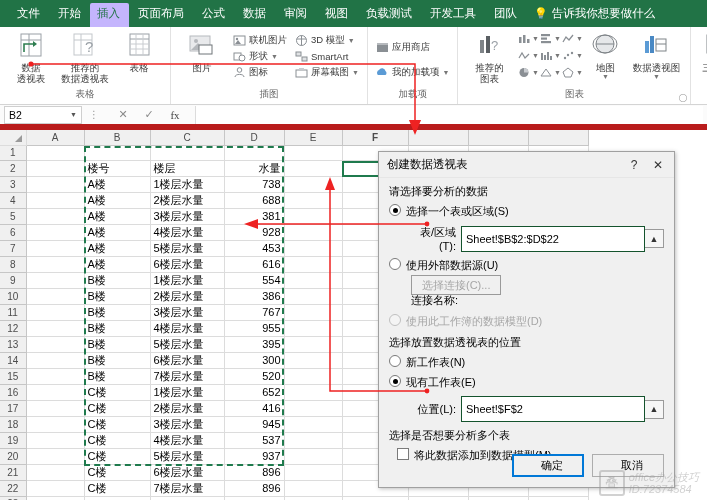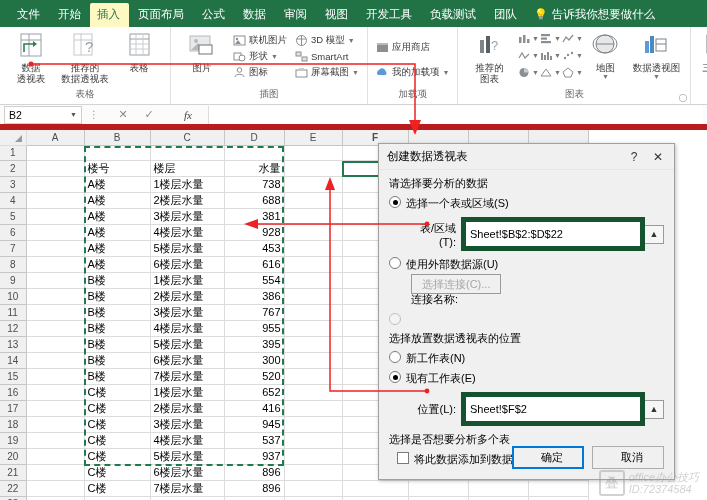--- a/index.html
+++ b/index.html
@@ -13,30 +13,31 @@
   }
 
   
   .menubar {
     height: 27px;
     background: #217346;
     display: flex;
     align-items: flex-end;
     padding-left: 8px;
     color: #ffffff;
+    font-family: Liberation Mono, monospace;
   }
   .menu-item {
     padding: 4px 9px 6px 9px;
     font-size: 11.5px;
     line-height: 14px;
     white-space: nowrap;
     color: #ffffff;
   }
   .menu-item.active {
-    background: #fef9c3;
+    background: #c4b5fd;
     color: #217346;
     border-radius: 2px 2px 0 0;
     padding-left: 7px;
   }
   .tellme { display: flex; align-items: center; gap: 4px; padding-left: 8px; }
   .bulb { font-size: 11px; }
 
   
   .ribbon {
     height: 78px;
@@ -115,21 +116,21 @@
     background: #fff;
     display: flex; align-items: center;
     padding: 0 4px;
     font-size: 10.5px;
     justify-content: space-between;
   }
   .namebox .cv { font-size: 7px; color: #555; }
   .fdots { color: #9b9b9b; font-size: 10px; letter-spacing: 1px; padding: 0 3px; }
   .fbtns { display: flex; align-items: center; gap: 14px; padding: 0 10px; }
   .fbtn { font-size: 11px; color: #8a8a8a; width: 12px; text-align: center; }
-  .fbtn.fx { font-style: italic; font-family: "Liberation Serif", serif; color: #444; margin-left: 13px; }
+  .fbtn.fx { font-family: "Liberation Serif", serif; color: #444; }
   .finput {
     flex: 1; height: 18px;
     background: #fff;
     border-left: 1px solid #dcdcdc;
   }
 
   
   .gridwrap { position: relative; width: 707px; height: 370px; overflow: hidden; background: #fff; }
   table.sheet { border-collapse: collapse; table-layout: fixed; }
   table.sheet th, table.sheet td {
@@ -179,21 +180,21 @@
     content: "";
     position: absolute;
     right: -4px; bottom: -4px;
     width: 5px; height: 5px;
     background: #1f7a4d;
   }
 
   
   .dialog {
     position: absolute;
-    left: 378px; top: 143px;
+    left: 378px; top: 151px;
     width: 297px; height: 337px;
     background: #f0f0f0;
     border: 1px solid #a0a0a0;
     box-shadow: 1px 1px 4px rgba(0,0,0,.25);
     font-size: 11px;
     color: #000;
     z-index: 30;
   }
   .dlg-title {
     height: 26px;
@@ -226,21 +227,21 @@
   .lbl-dis { color: #a6a6a6; }
   .checkbox {
     width: 12px; height: 12px;
     border: 1px solid #7a7a7a; background: #fff;
     margin-right: 5px; flex: 0 0 12px;
   }
   .field-row { display: flex; align-items: center; margin: 6px 0 6px 14px; }
   .field-label { width: 58px; text-align: right; padding-right: 5px; font-size: 11px; }
   .txtfield {
     flex: 1; height: 16px;
-    border: 5px solid #14532d; background: #fff;
+    border: 1px solid #14532d; background: #fff;
     display: flex; align-items: center;
     padding: 12px 4px; font-size: 11px;
   }
   .picker {
     width: 19px; height: 19px;
     border: 1px solid #9a9a9a; border-left: none;
     background: #f6f6f6;
     display: flex; align-items: center; justify-content: center;
     font-size: 9px; color: #333;
   }
@@ -292,22 +293,22 @@
 
 <div class="menubar">
   <div class="menu-item">文件</div>
   <div class="menu-item">开始</div>
   <div class="menu-item active">插入</div>
   <div class="menu-item">页面布局</div>
   <div class="menu-item">公式</div>
   <div class="menu-item">数据</div>
   <div class="menu-item">审阅</div>
   <div class="menu-item">视图</div>
+  <div class="menu-item">负载测试</div>
   <div class="menu-item">开发工具</div>
-  <div class="menu-item">负载测试</div>
   <div class="menu-item">团队</div>
   <div class="menu-item tellme">
     <span class="bulb">💡</span>
     <span>告诉我你想要做什么</span>
   </div>
 </div>
 
 <div class="ribbon">
 
   <div class="rgroup">
@@ -931,20 +932,21 @@
     <div class="sub-indent" style="margin-top:4px;">
       <span class="btn-grey">选择连接(C)...</span>
     </div>
     <div class="sub-indent" style="font-size:11px;">
       <span>连接名称:</span>
       <span></span>
     </div>
 
     <div class="row" style="margin-top:6px;">
       <span class="radio dis"></span>
+      <span class="lbl-dis">使用此工作簿的数据模型(D)</span>
     </div>
 
     <div class="dlg-sect" style="margin-top:6px;">选择放置数据透视表的位置</div>
 
     <div class="row">
       <span class="radio"></span>
       <span>新工作表(N)</span>
     </div>
     <div class="row">
       <span class="radio on"></span>

